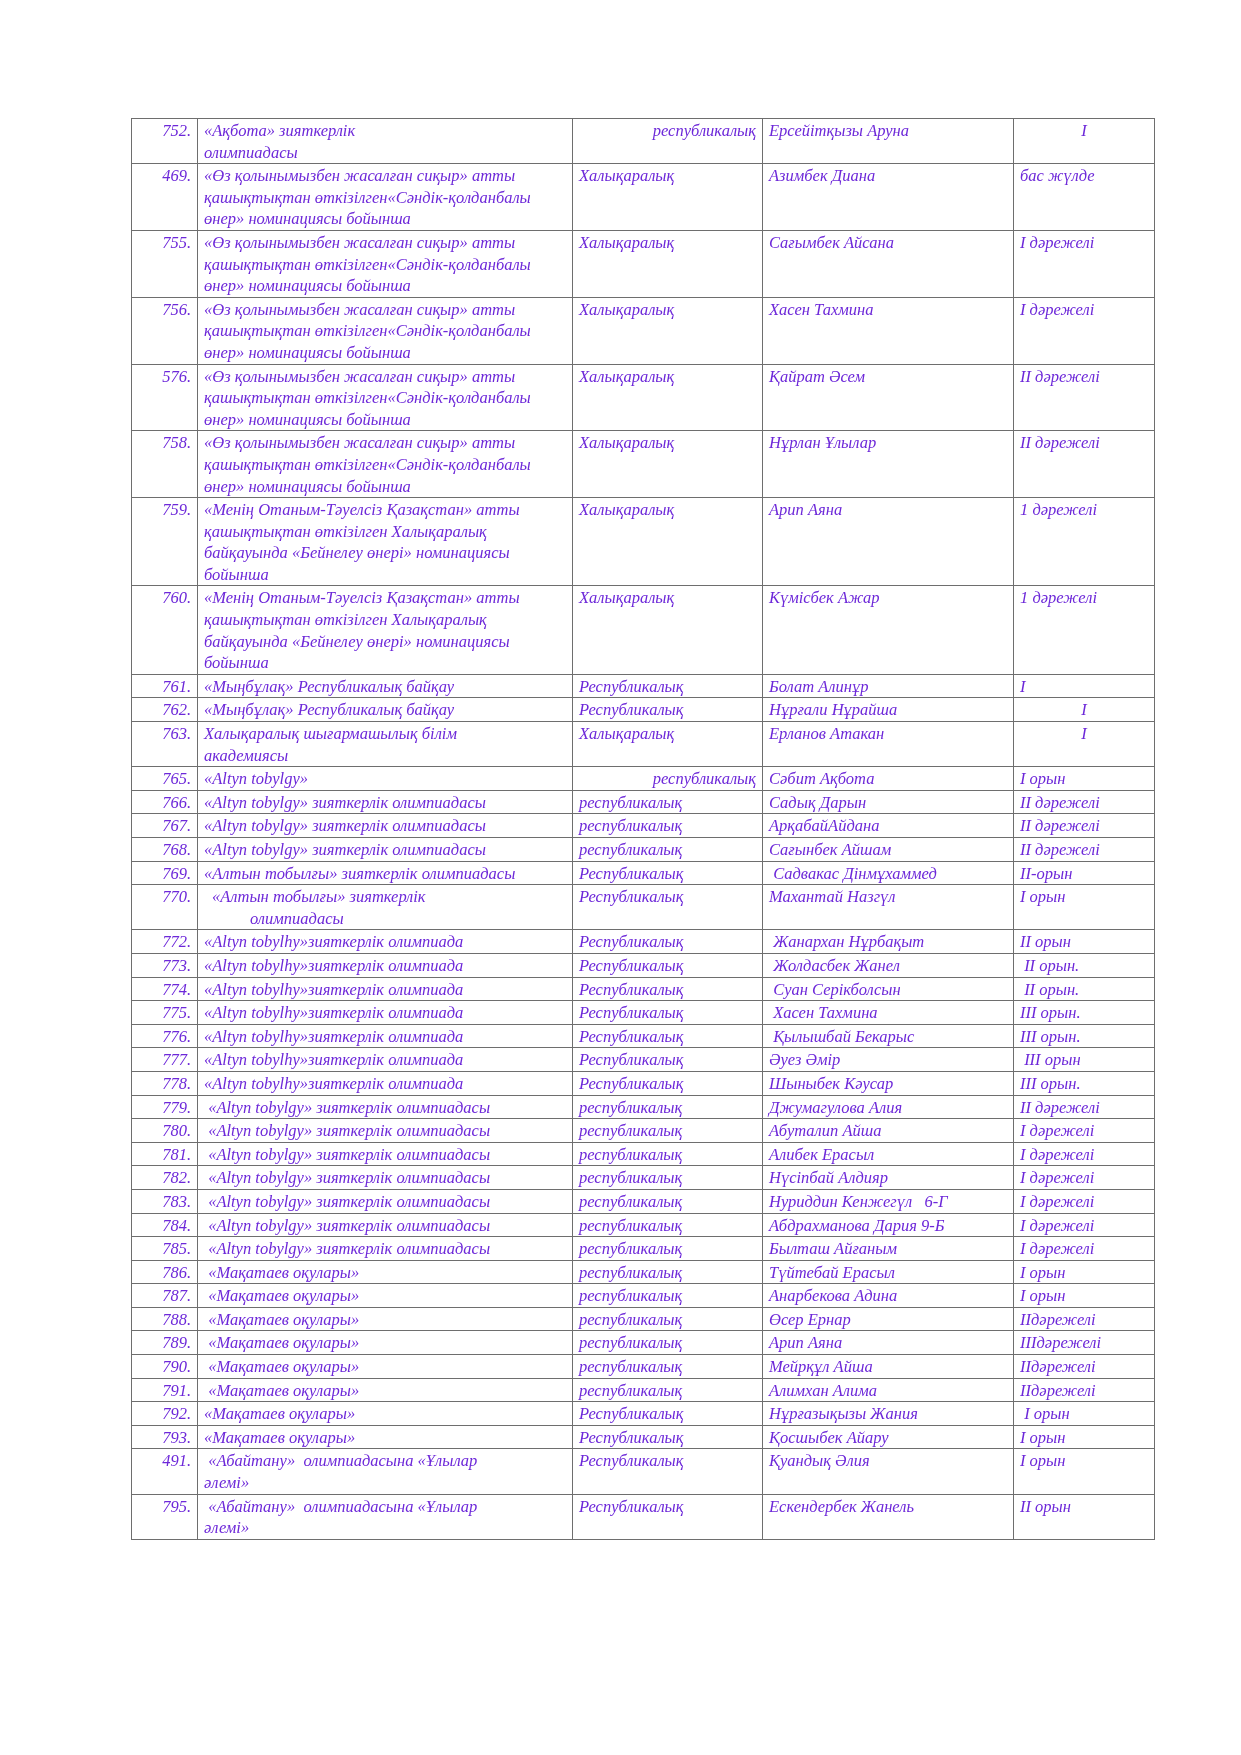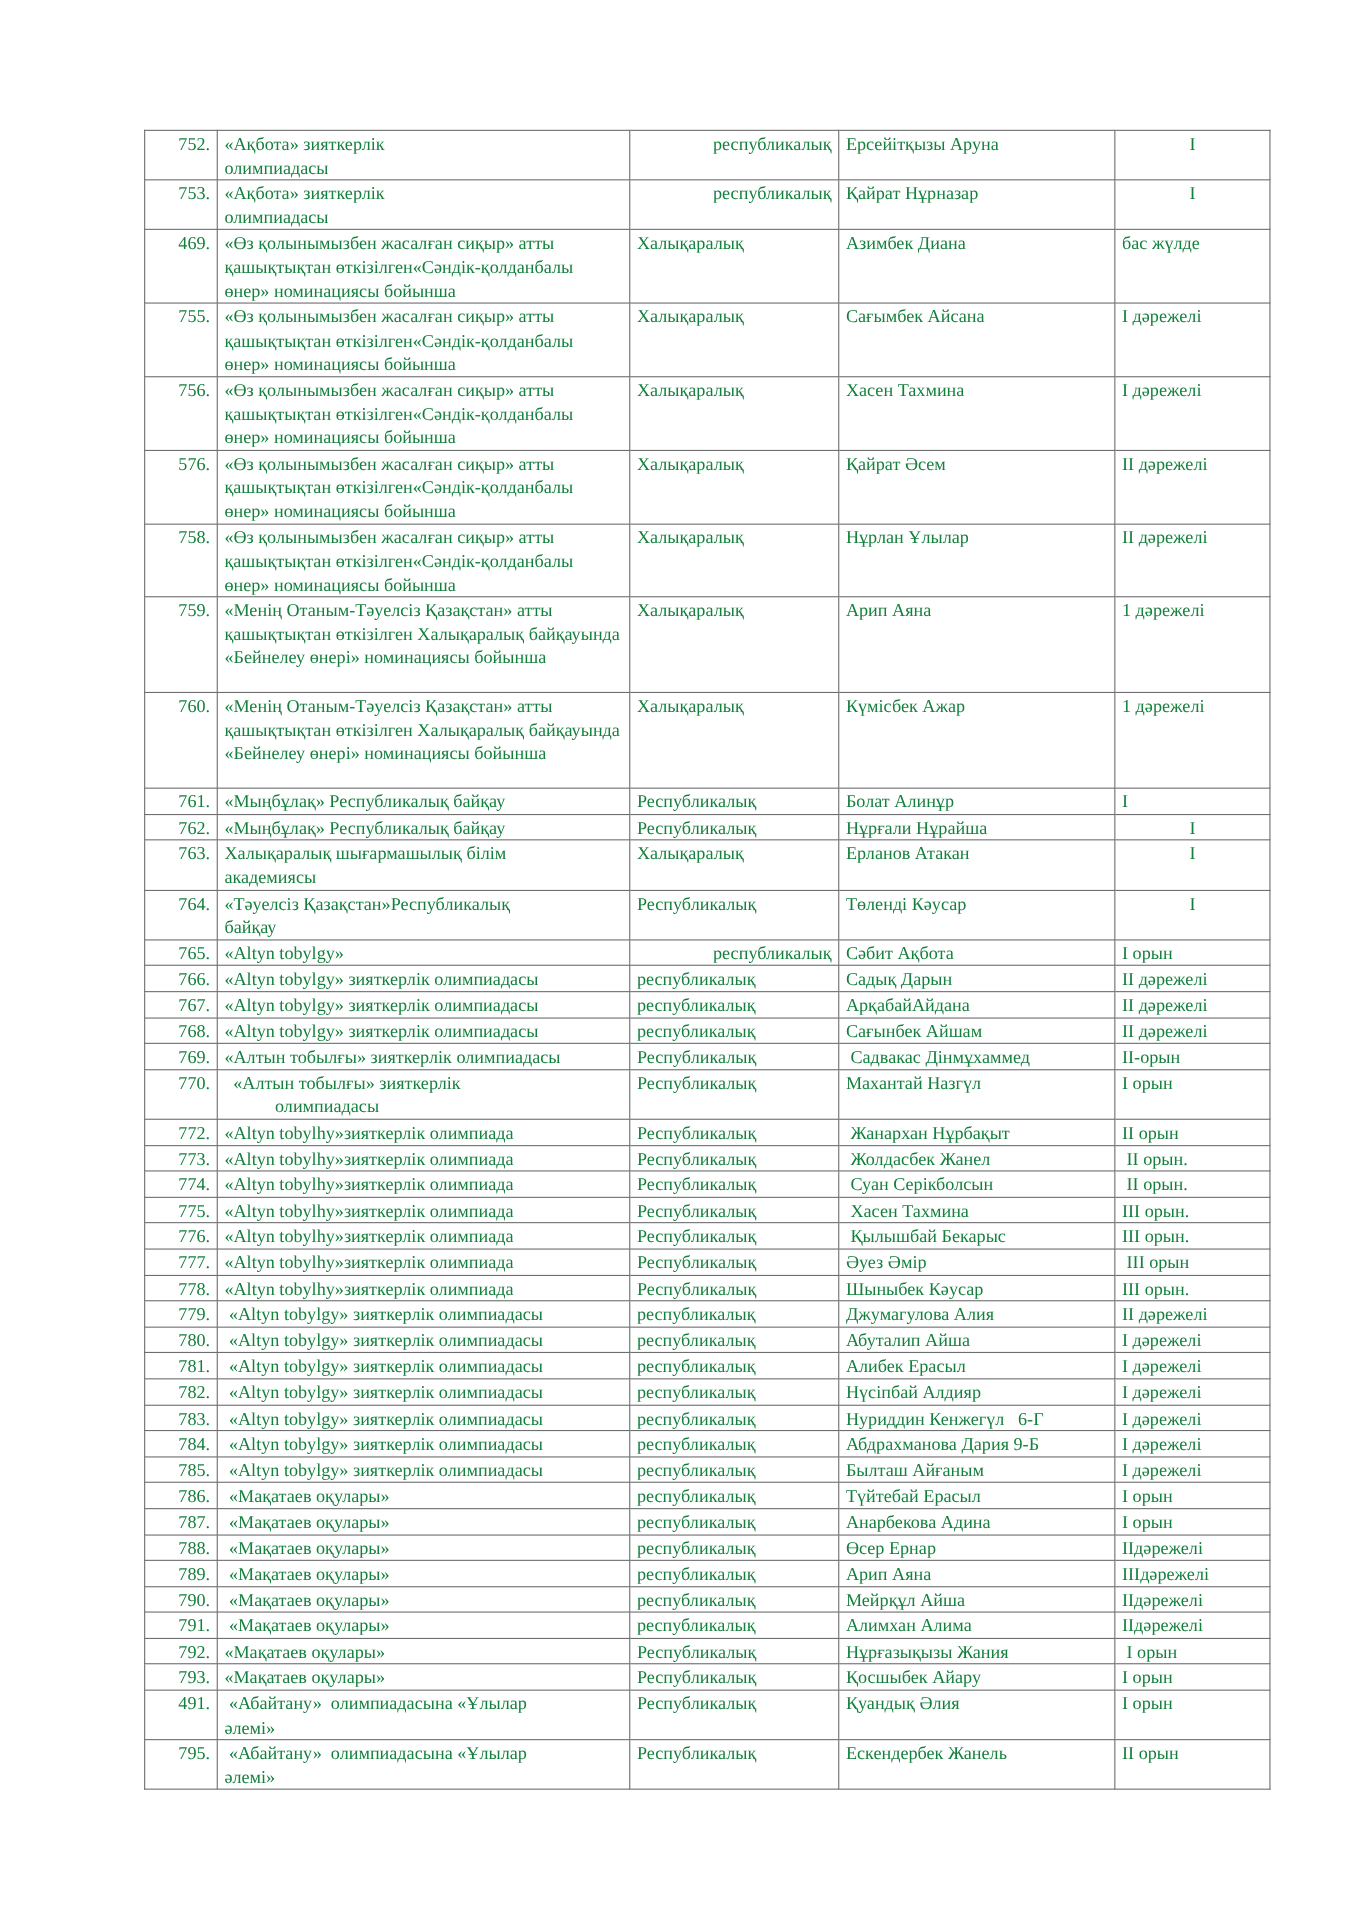--- a/index.html
+++ b/index.html
@@ -5,21 +5,22 @@
   html, body { margin: 0; padding: 0; background: #ffffff; }
   body { width: 1241px; height: 1755px; position: relative; overflow: hidden; }
   .page { position: absolute; left: 131px; top: 118px; width: 1023px; }
   table.awards {
     border-collapse: collapse;
     width: 1023px;
     table-layout: fixed;
     font-family: "Liberation Serif", "DejaVu Serif", serif;
     font-size: 16.5px;
     line-height: 21.6px;
-    color: #15803d;
+    color: #6d28d9;
+    font-style: italic;
   }
   table.awards td {
     border: 1.5px solid #6e6e6e;
     vertical-align: top;
     padding: 1px 6px 0 6px;
     overflow: hidden;
     word-wrap: break-word;
   }
   col.c-num { width: 66px; }
   col.c-event { width: 375px; }
@@ -48,27 +49,20 @@
     <tbody>
 
       <tr style="height:44px">
         <td class="num">752.</td>
         <td class="event" style="padding-right:150px">«Ақбота» зияткерлік олимпиадасы</td>
         <td class="indent-right">республикалық</td>
         <td>Ерсейітқызы Аруна</td>
         <td class="center">I</td>
       </tr>
 
-      <tr style="height:44px">
-        <td class="num">753.</td>
-        <td class="event" style="padding-right:150px">«Ақбота» зияткерлік олимпиадасы</td>
-        <td class="indent-right">республикалық</td>
-        <td>Қайрат Нұрназар</td>
-        <td class="center">I</td>
-      </tr>
 
       <tr style="height:65px">
         <td class="num">469.</td>
         <td class="event">«Өз қолынымызбен жасалған сиқыр» атты қашықтықтан өткізілген«Сәндік-қолданбалы өнер» номинациясы бойынша</td>
         <td>Халықаралық</td>
         <td>Азимбек Диана</td>
         <td>бас жүлде</td>
       </tr>
 
       <tr style="height:65px">
@@ -136,27 +130,20 @@
       </tr>
 
       <tr style="height:44px">
         <td class="num">763.</td>
         <td class="event" style="padding-right:80px">Халықаралық шығармашылық білім академиясы</td>
         <td>Халықаралық</td>
         <td>Ерланов Атакан</td>
         <td class="center">I</td>
       </tr>
 
-      <tr style="height:44px">
-        <td class="num">764.</td>
-        <td class="event" style="padding-right:60px">«Тәуелсіз Қазақстан»Республикалық байқау</td>
-        <td>Республикалық</td>
-        <td>Төленді Кәусар</td>
-        <td class="center">I</td>
-      </tr>
 
       <tr style="height:22px">
         <td class="num">765.</td>
         <td class="event">«Altyn tobylgy»</td>
         <td class="indent-right">республикалық</td>
         <td>Сәбит Ақбота</td>
         <td>I орын</td>
       </tr>
 
       <tr style="height:22px">

